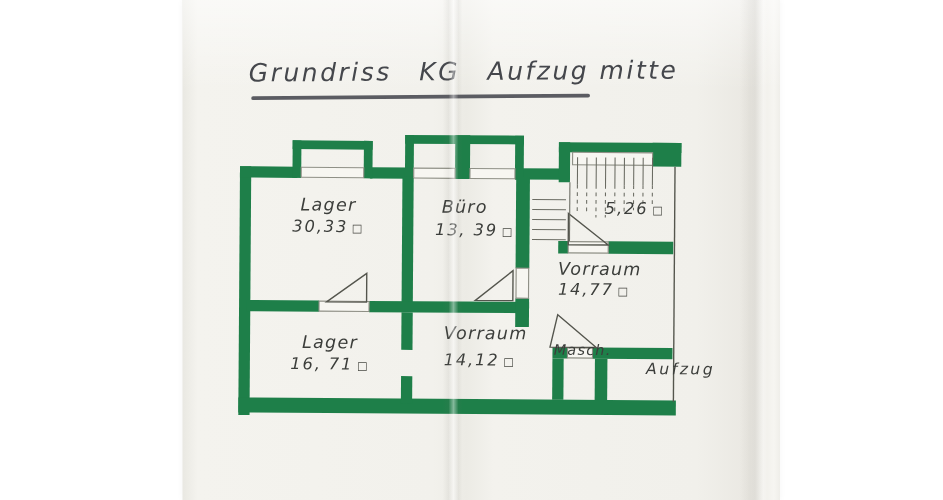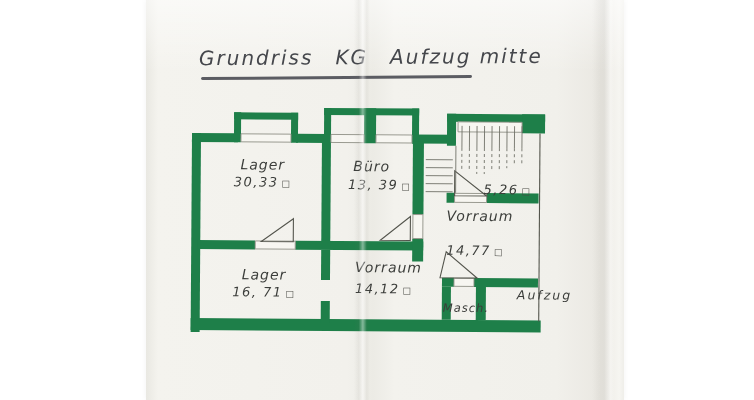--- a/index.html
+++ b/index.html
@@ -130,40 +130,40 @@
     <div class="plan-label" style="left:210px;top:157px;width:106px;text-align:center">
       <div class="room-name">Lager</div>
       <div class="room-area"><span>30,33</span><span class="sqm">□</span></div>
     </div>
 
     <div class="plan-label" style="left:328px;top:158px;width:88px;text-align:center">
       <div class="room-name">Büro</div>
       <div class="room-area" style="padding-left:16px;margin-top:4px"><span>13, 39</span><span class="sqm">□</span></div>
     </div>
 
-    <div class="plan-label" style="left:484px;top:181px">
+    <div class="plan-label" style="left:484px;top:159px">
       <div class="room-area" style="margin-top:0"><span>5,26</span><span class="sqm">□</span></div>
     </div>
 
     <div class="plan-label" style="left:447px;top:207px">
       <div class="room-name">Vorraum</div>
-      <div class="room-area" style="margin-top:20px"><span>14,77</span><span class="sqm">□</span></div>
+      <div class="room-area" style="margin-top:2px"><span>14,77</span><span class="sqm">□</span></div>
     </div>
 
     <div class="plan-label" style="left:212px;top:267px;width:106px;text-align:center">
       <div class="room-name">Lager</div>
       <div class="room-area"><span>16, 71</span><span class="sqm">□</span></div>
     </div>
 
     <div class="plan-label" style="left:356px;top:259px">
       <div class="room-name">Vorraum</div>
       <div class="room-area" style="margin-top:7px"><span>14,12</span><span class="sqm">□</span></div>
     </div>
 
-    <div class="plan-label" style="left:444px;top:300px;font-size:11.5px">
+    <div class="plan-label" style="left:444px;top:272px;font-size:11.5px">
       <div class="room-name" style="font-size:11.5px">Masch.</div>
     </div>
 
     <div class="plan-label" style="left:518px;top:286px;letter-spacing:2px">
       <div class="room-name" style="font-size:12.5px">Aufzug</div>
     </div>
   </div>
 
   <div class="title">
     <span>Grundriss</span>

